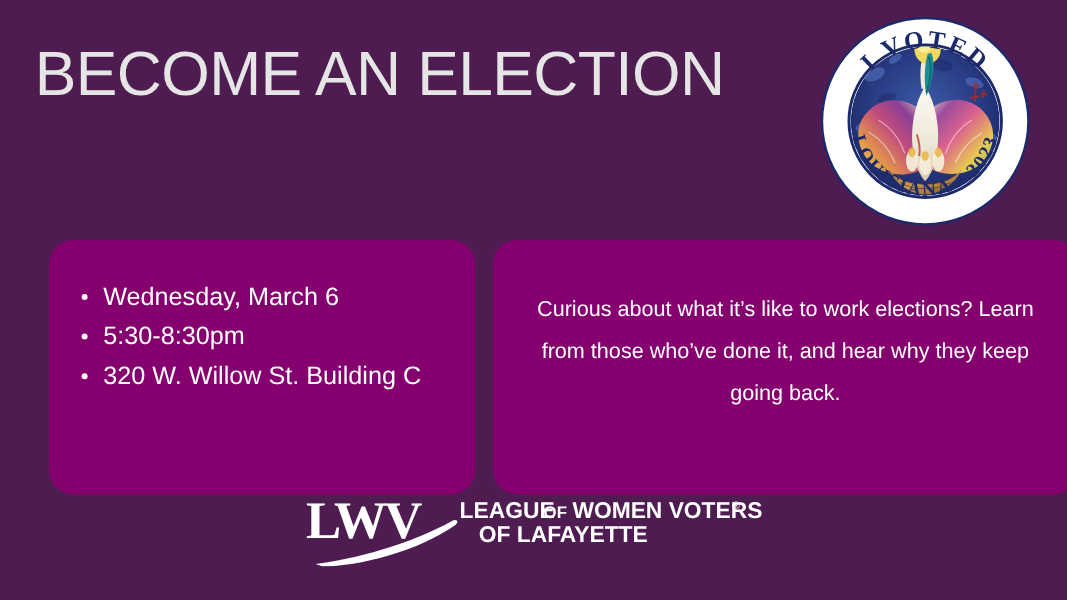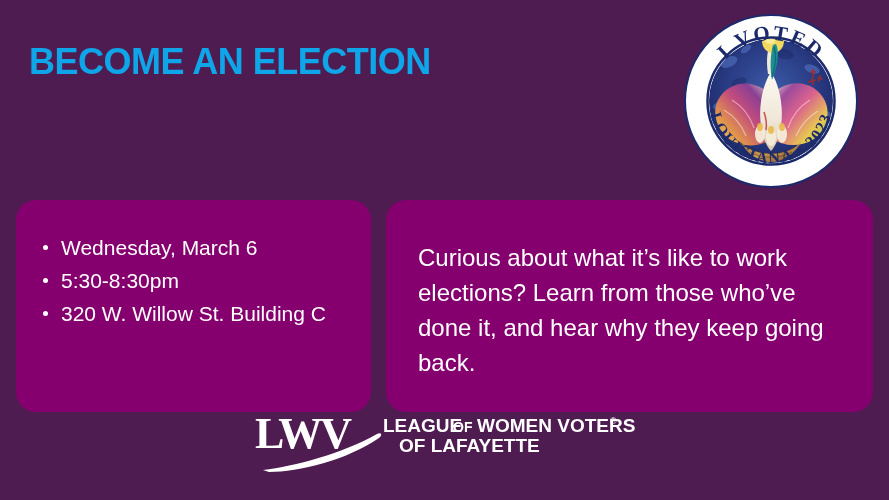--- a/index.html
+++ b/index.html
@@ -22,23 +22,23 @@
     inset: 0;
     background: #4e1c51;
   }
 
   
   .headline {
     position: absolute;
     left: 29px;
     top: 28px;
     width: 640px;
-    color: #0ea5e9;
-    font-size: 36px;
-    font-weight: bold;
+    color: #e5e5e5;
+    font-size: 52px;
+    font-weight: normal;
     line-height: 68px;
     letter-spacing: -0.5px;
   }
   .headline .line { display: block; white-space: nowrap; }
 
   
   .badge {
     position: absolute;
     left: 684px;
     top: 14px;
@@ -47,20 +47,21 @@
   }
   .badge svg { display: block; width: 174px; height: 174px; }
 
   
   .card {
     position: absolute;
     background: #85006e;
     border-radius: 20px;
     top: 200px;
     height: 212px;
+    margin-left: 25px;
   }
   .card-left  { left: 16px;  width: 355px; }
   .card-right { left: 386px; width: 487px; }
 
   .bullets {
     position: absolute;
     left: 26px;
     top: 31px;
     right: 14px;
     list-style: none;
@@ -83,23 +84,23 @@
     border-radius: 50%;
     background: #ffffff;
   }
 
   .blurb {
     position: absolute;
     left: 32px;
     right: 32px;
     top: 40px;
     color: #ffffff;
-    font-size: 24px;
+    font-size: 18px;
     line-height: 35px;
-    text-align: left;
+    text-align: center;
   }
 
   
   .logo {
     position: absolute;
     left: 255px;
     top: 408px;
     width: 380px;
     height: 64px;
   }

